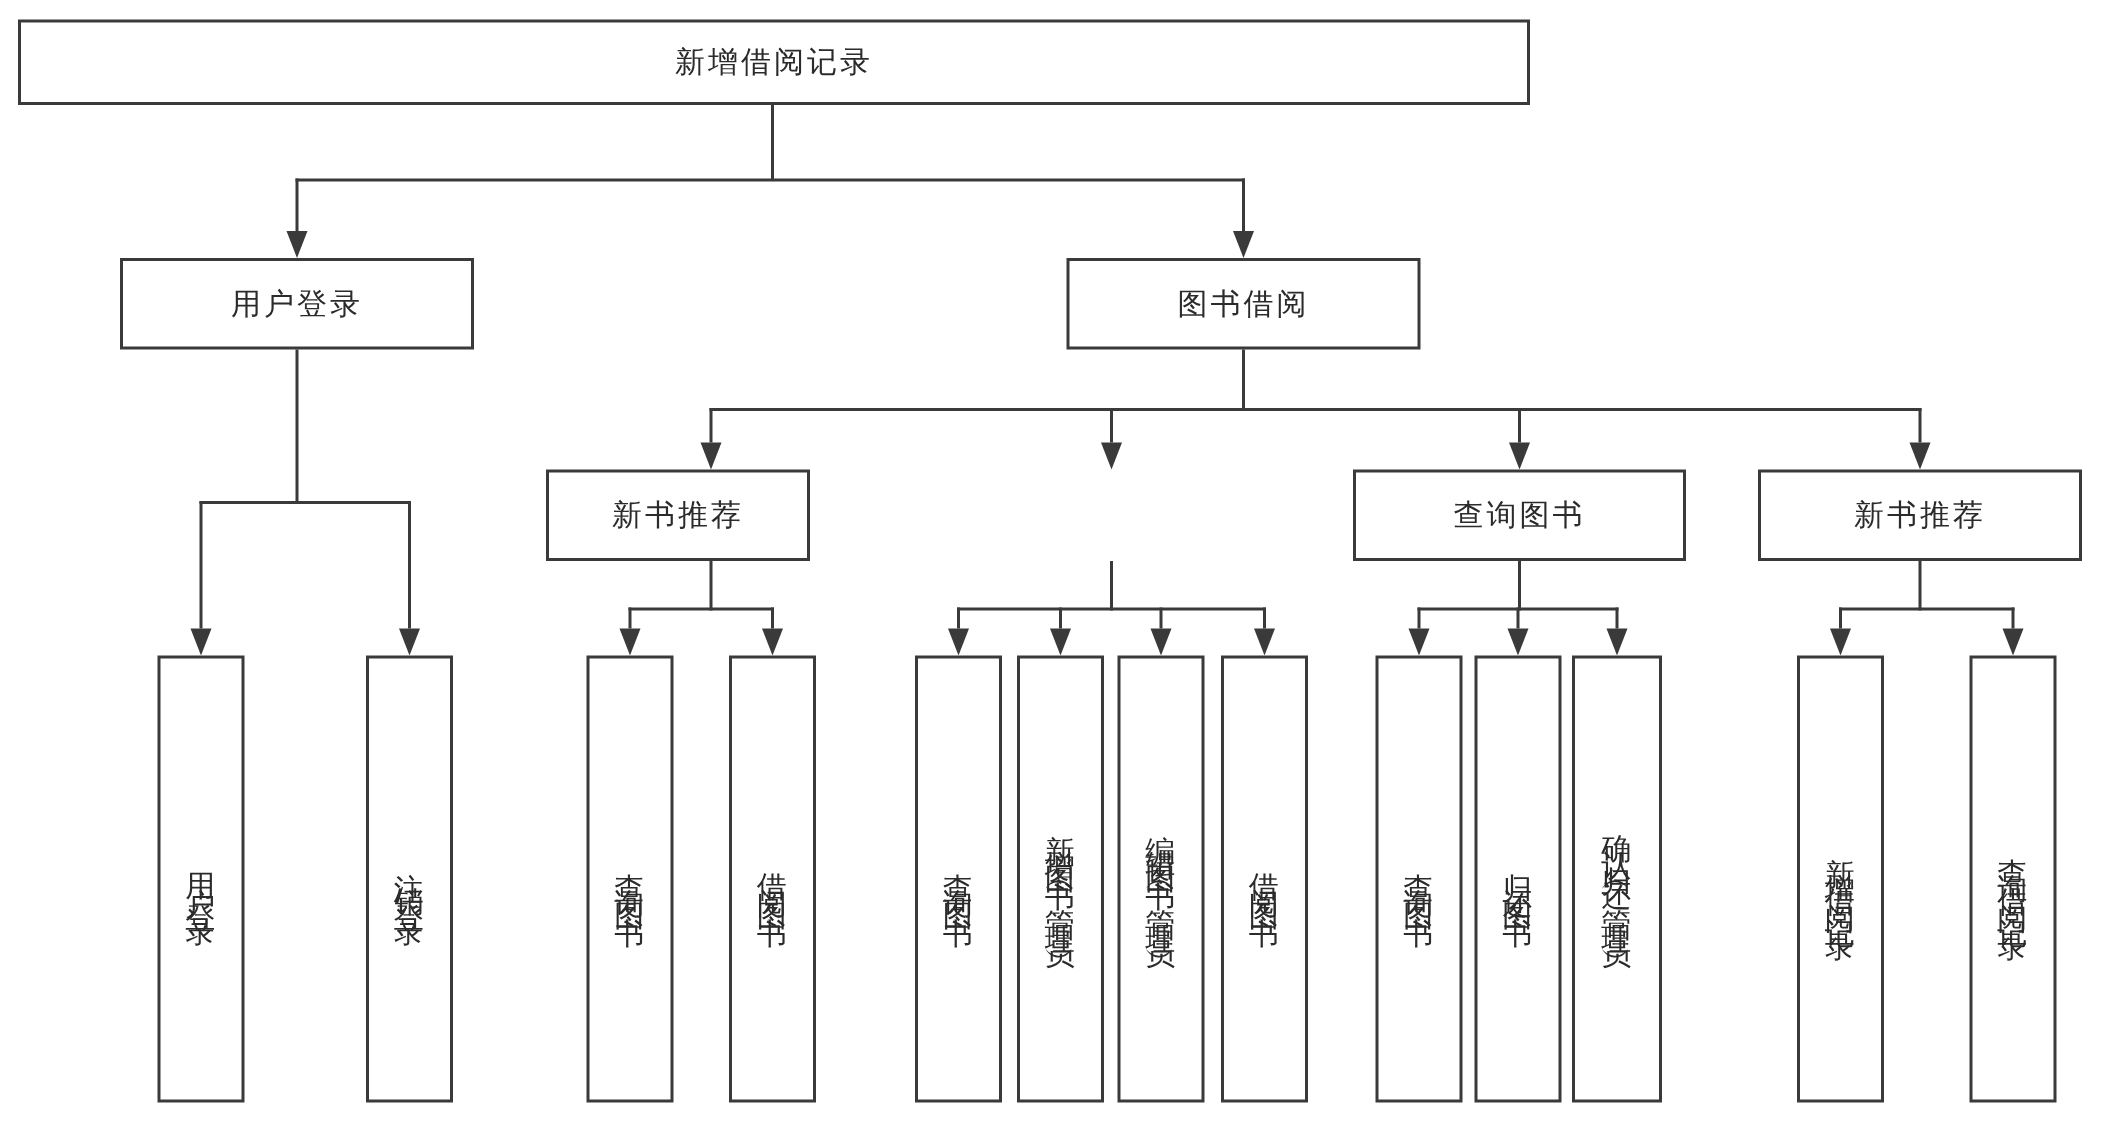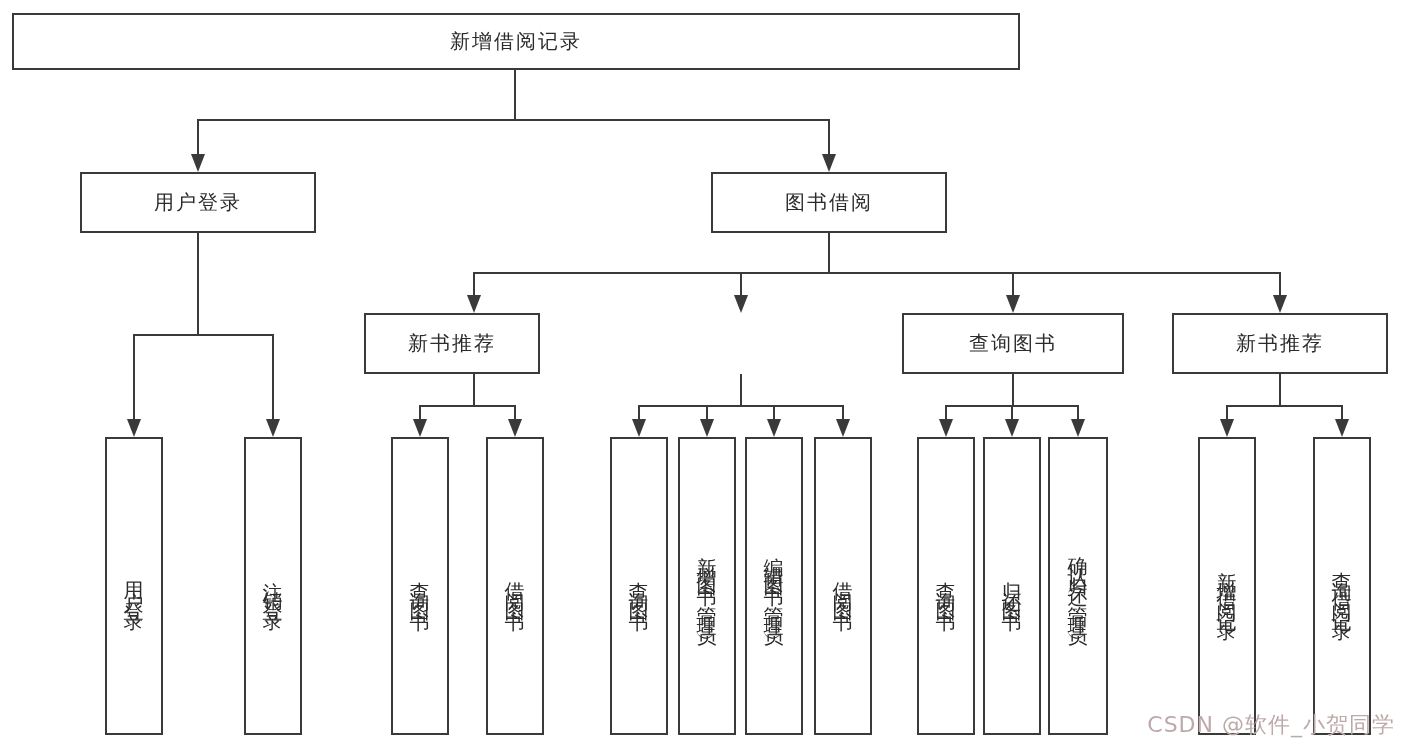--- a/index.html
+++ b/index.html
@@ -156,15 +156,14 @@
     <span class="vlbl">确认归还（管理员）</span>
   </div>
 
   <div class="box vbox" style="left:1198px;top:437px;width:58px;height:298px">
     <span class="vlbl">新增借阅记录</span>
   </div>
   <div class="box vbox" style="left:1313px;top:437px;width:58px;height:298px">
     <span class="vlbl">查询借阅记录</span>
   </div>
 
-  <div class="watermark" style="color: rgb(189, 169, 169);">CSDN @软件_小贺同学</div>
 
 </div>
 
 </body></html>

